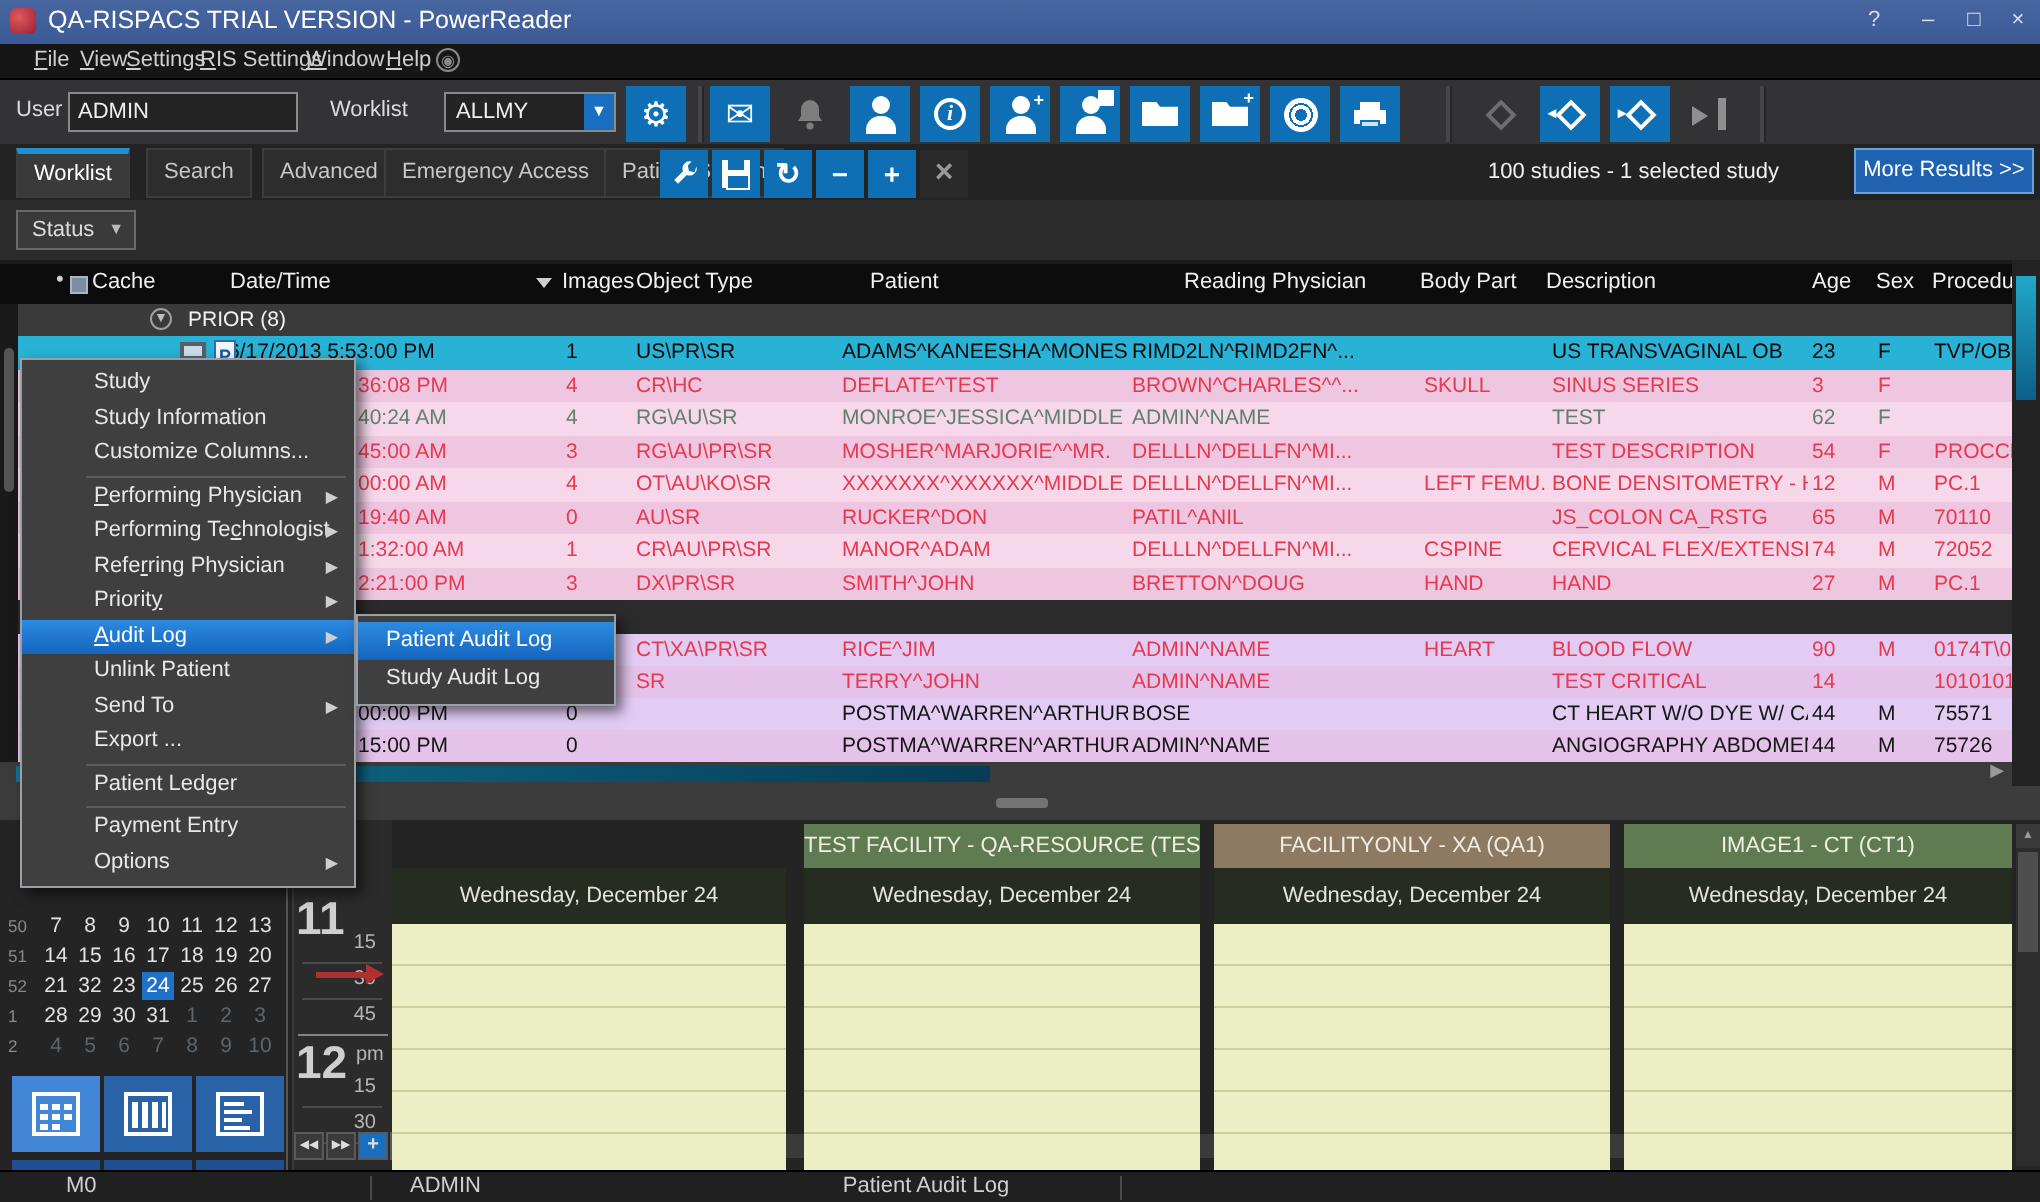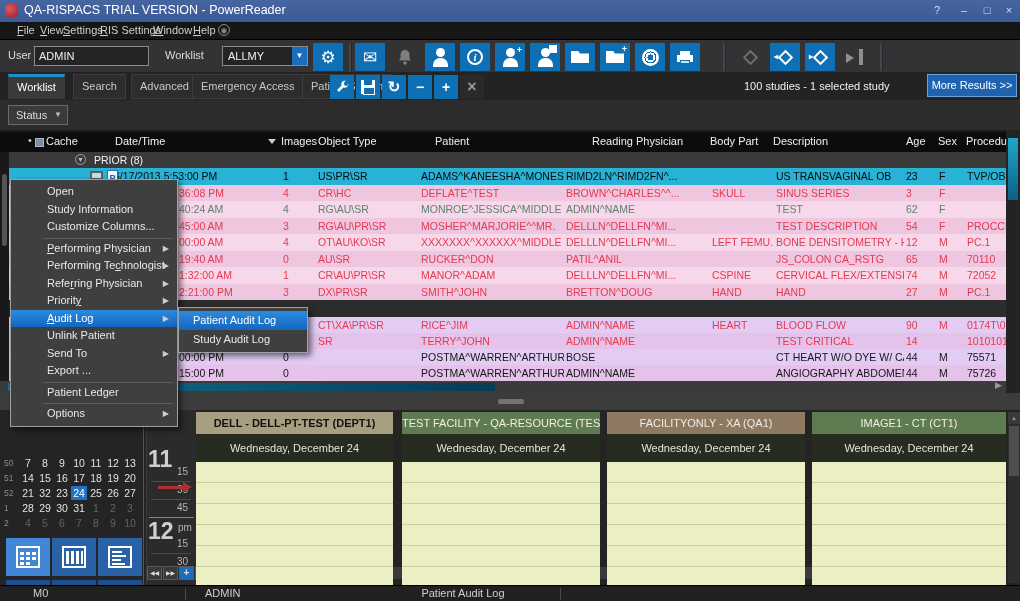--- a/index.html
+++ b/index.html
@@ -586,21 +586,20 @@
     <div class="nbtn" style="left:163px">▶▶</div>
     <div class="nbtn blue" style="left:179px">+</div>
     <div class="nbtn" style="left:195px;font-size:10px">−</div>
     <span id="p-hs-ar">◀</span>
     <div id="p-hs">
         <div class="th"></div>
       </div>
 
     <div id="sched-cols">
         <div class="sched-col" style="left: 196px; width: 197px; height: 171px;">
-          <div class="sc-name" style="background: rgb(168, 158, 130); color: rgb(21, 19, 11); font-weight: bold;">DELL - DELL-PT-TEST (DEPT1)</div>
           <div class="sc-date">Wednesday, December 24</div>
           <div class="sc-grid"></div>
         </div>
         <div class="sched-col" style="left: 402px; width: 198px; height: 171px;">
           <div class="sc-name" style="background: rgb(94, 123, 82); color: rgb(240, 239, 224);">TEST FACILITY - QA-RESOURCE (TESA)</div>
           <div class="sc-date">Wednesday, December 24</div>
           <div class="sc-grid"></div>
         </div>
         <div class="sched-col" style="left: 607px; width: 198px; height: 171px;">
           <div class="sc-name" style="background: rgb(142, 122, 99); color: rgb(242, 236, 226);">FACILITYONLY - XA (QA1)</div>
@@ -622,35 +621,36 @@
 
   <div id="statusbar" class="abs">
     <span class="sb-t" style="left:33px">M0</span>
     <span class="sb-sep" style="left:185px"></span>
     <span class="sb-t" style="left:205px">ADMIN</span>
     <span class="sb-t" style="left:368px;width:190px;text-align:center">Patient Audit Log</span>
     <span class="sb-sep" style="left:560px"></span>
   </div>
 
   <div id="ctxmenu" class="abs">
-      <div class="cm-item">Open</div>
+      <div class="cm-item">Study</div>
       <div class="cm-item">Study Information</div>
       <div class="cm-item">Customize Columns...</div>
       <div class="cm-sep"></div>
       <div class="cm-item"><u>P</u>erforming Physician<span class="arr">▶</span></div>
       <div class="cm-item">Performing Te<u>c</u>hnologist<span class="arr">▶</span></div>
       <div class="cm-item">Refe<u>r</u>ring Physician<span class="arr">▶</span></div>
       <div class="cm-item">Priorit<u>y</u><span class="arr">▶</span></div>
       <div class="cm-item hl"><u>A</u>udit Log<span class="arr">▶</span></div>
       <div class="cm-item">Unlink Patient</div>
       <div class="cm-item">Send To<span class="arr">▶</span></div>
       <div class="cm-item">Export ...</div>
       <div class="cm-sep"></div>
       <div class="cm-item">Patient Ledger</div>
       <div class="cm-sep"></div>
+      <div class="cm-item">Payment Entry</div>
       <div class="cm-item">Options<span class="arr">▶</span></div>
     </div>
   <div id="submenu" class="abs">
       <div class="sm-item hl">Patient Audit Log</div>
       <div class="sm-item">Study Audit Log</div>
     </div>
 
 </div>
 
 </body></html>

